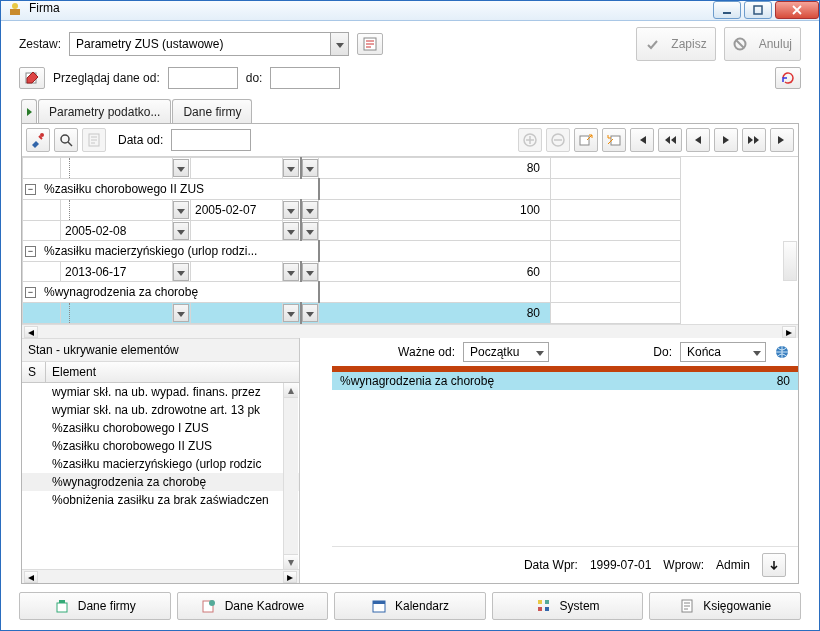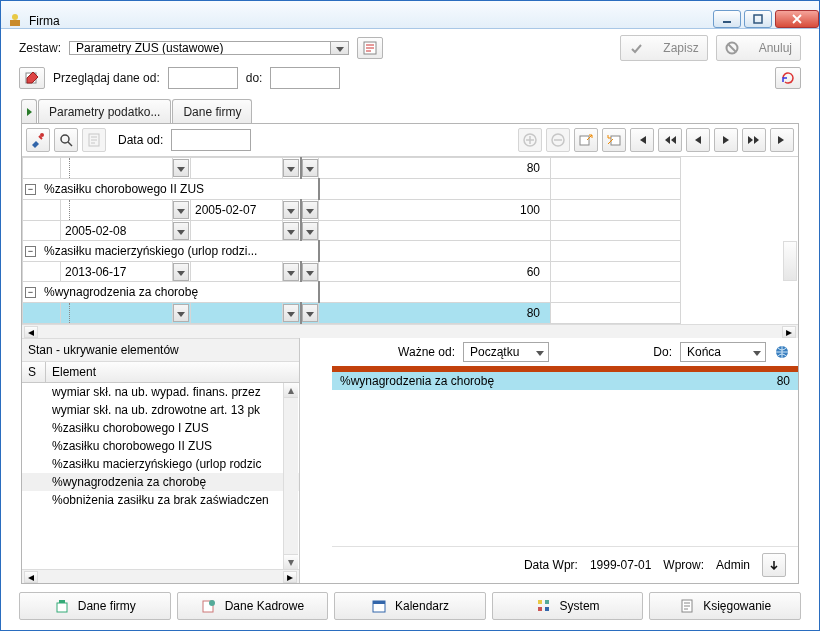--- a/index.html
+++ b/index.html
@@ -1,33 +1,33 @@
 <!DOCTYPE html>
 <html><head>
 <meta charset="utf-8">
 <style>
   * { box-sizing: border-box; font-family: "Segoe UI", Tahoma, sans-serif; font-size: 12px; }
   body { margin:0; background:#fff; }
   .window { width:820px; height:631px; border:1px solid #2a6dbf; background:#fff; display:flex; flex-direction:column; }
   
-  .titlebar { height:28px; background:linear-gradient(#f7fbff,#e4eff9); border-bottom:1px solid #a9c7e6; display:flex; align-items:flex-end; padding:0 0 0 6px; }
+  .titlebar { height:20px; background:linear-gradient(#f7fbff,#e4eff9); border-bottom:1px solid #a9c7e6; display:flex; align-items:flex-start; padding:0 0 0 6px; }
   .titlebar .app-icon { width:16px; height:16px; margin-right:6px; display:inline-flex; align-items:center; justify-content:center;}
   .titlebar .title { flex:1; color:#000; }
   .win-btns { display:flex; gap:3px; }
   .win-btn { width:28px; height:18px; border:1px solid #6d9ccc; border-radius:3px; background:linear-gradient(#fefefe,#d7e6f3); display:flex; align-items:center; justify-content:center; color:#30577e; cursor:pointer;}
   .win-btn.close { background:linear-gradient(#f5a49a,#d74c3a); border-color:#a33; color:#fff; width:44px;}
   .win-btn svg { display:block; }
   
   .toprow { display:flex; align-items:center; padding:6px 18px; gap:8px; }
   .label { color:#111; }
-  .combo { display:flex; align-items:center; border:1px solid #a7a7a7; height:14px; background:#fff;}
+  .combo { display:flex; align-items:center; border:1px solid #a7a7a7; height:24px; background:#fff;}
   .combo input { flex:1; border:none; padding:0 6px; height:100%; outline:none;}
   .combo .dd { width:18px; height:100%; border-left:1px solid #a7a7a7; background:linear-gradient(#f6f6f6,#e3e3e3); display:flex; align-items:center; justify-content:center; }
   .iconbtn { height:22px; min-width:24px; padding:0 4px; border:1px solid #b5b5b5; background:linear-gradient(#fdfdfd,#ececec); display:flex; align-items:center; justify-content:center; border-radius:2px; cursor:pointer;}
-  .flatbtn { height:26px; padding:0 8px; border:1px solid #c8c8c8; background:linear-gradient(#fdfdfd,#eeeeee); display:flex; align-items:center; gap:20px; border-radius:2px; color:#888; cursor:default;}
+  .flatbtn { height:34px; padding:0 8px; border:1px solid #c8c8c8; background:linear-gradient(#fdfdfd,#eeeeee); display:flex; align-items:center; gap:12px; border-radius:2px; color:#888; cursor:default;}
   .flatbtn .ico { width:14px; height:14px; }
   
   .tabrow { display:flex; align-items:flex-end; padding-left:20px; gap:1px; margin-top:4px; }
   .runtab { width:16px; height:24px; border:1px solid #b5b5b5; border-bottom:none; background:linear-gradient(#fafafa,#eaeaea); border-radius:3px 3px 0 0; display:flex; align-items:center; justify-content:center;}
   .tab { height:24px; padding:0 10px; border:1px solid #b5b5b5; border-bottom:none; background:linear-gradient(#fcfcfc,#ececec); border-radius:3px 3px 0 0; display:flex; align-items:center; color:#222; cursor:pointer;}
   .tab.active { background:#fff; }
   .tabhost { margin:0 20px 0 20px; border:1px solid #b5b5b5; flex:1; display:flex; flex-direction:column; min-height:0; }
   
   .gridtools { display:flex; align-items:center; padding:4px 4px; gap:4px; border-bottom:1px solid #d4d4d4;}
   .gridtools .spacer { flex:1; }

